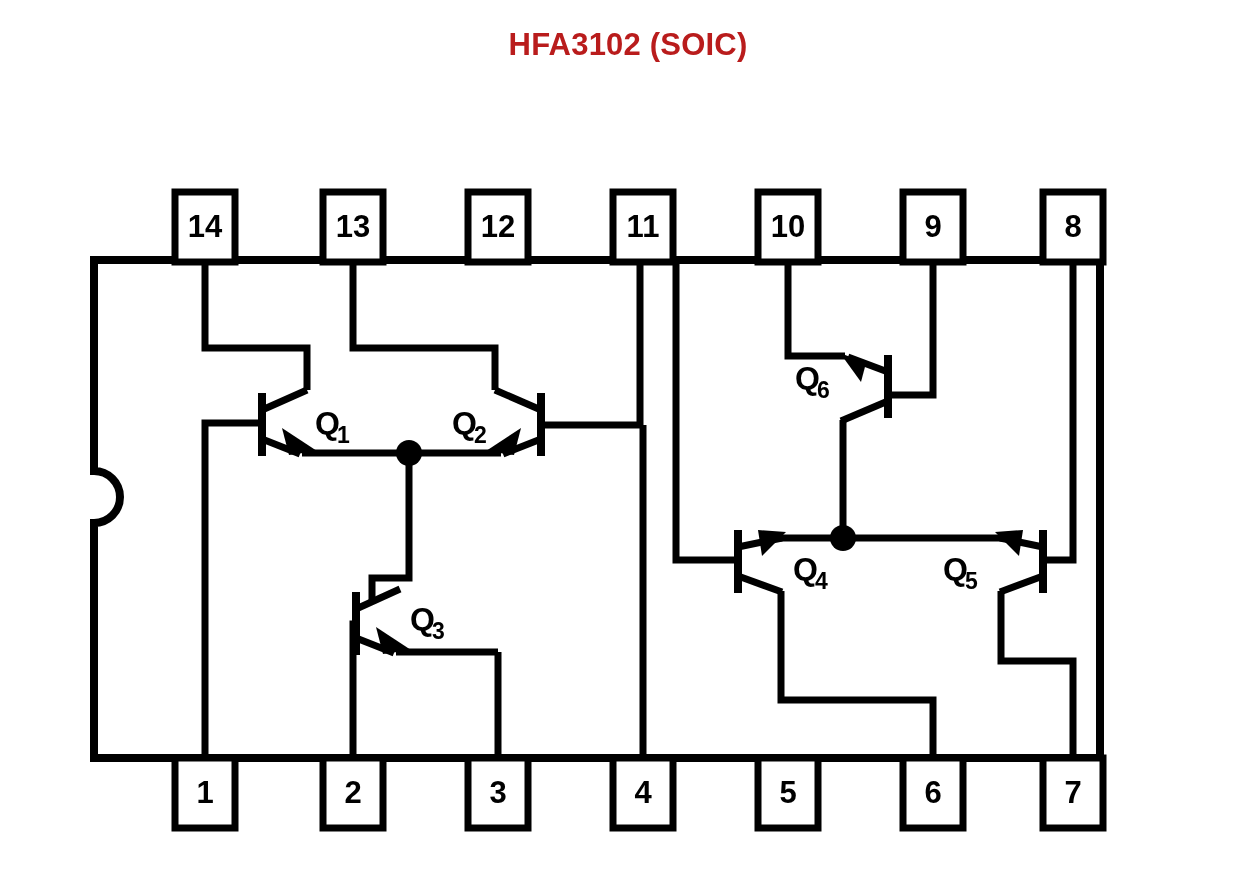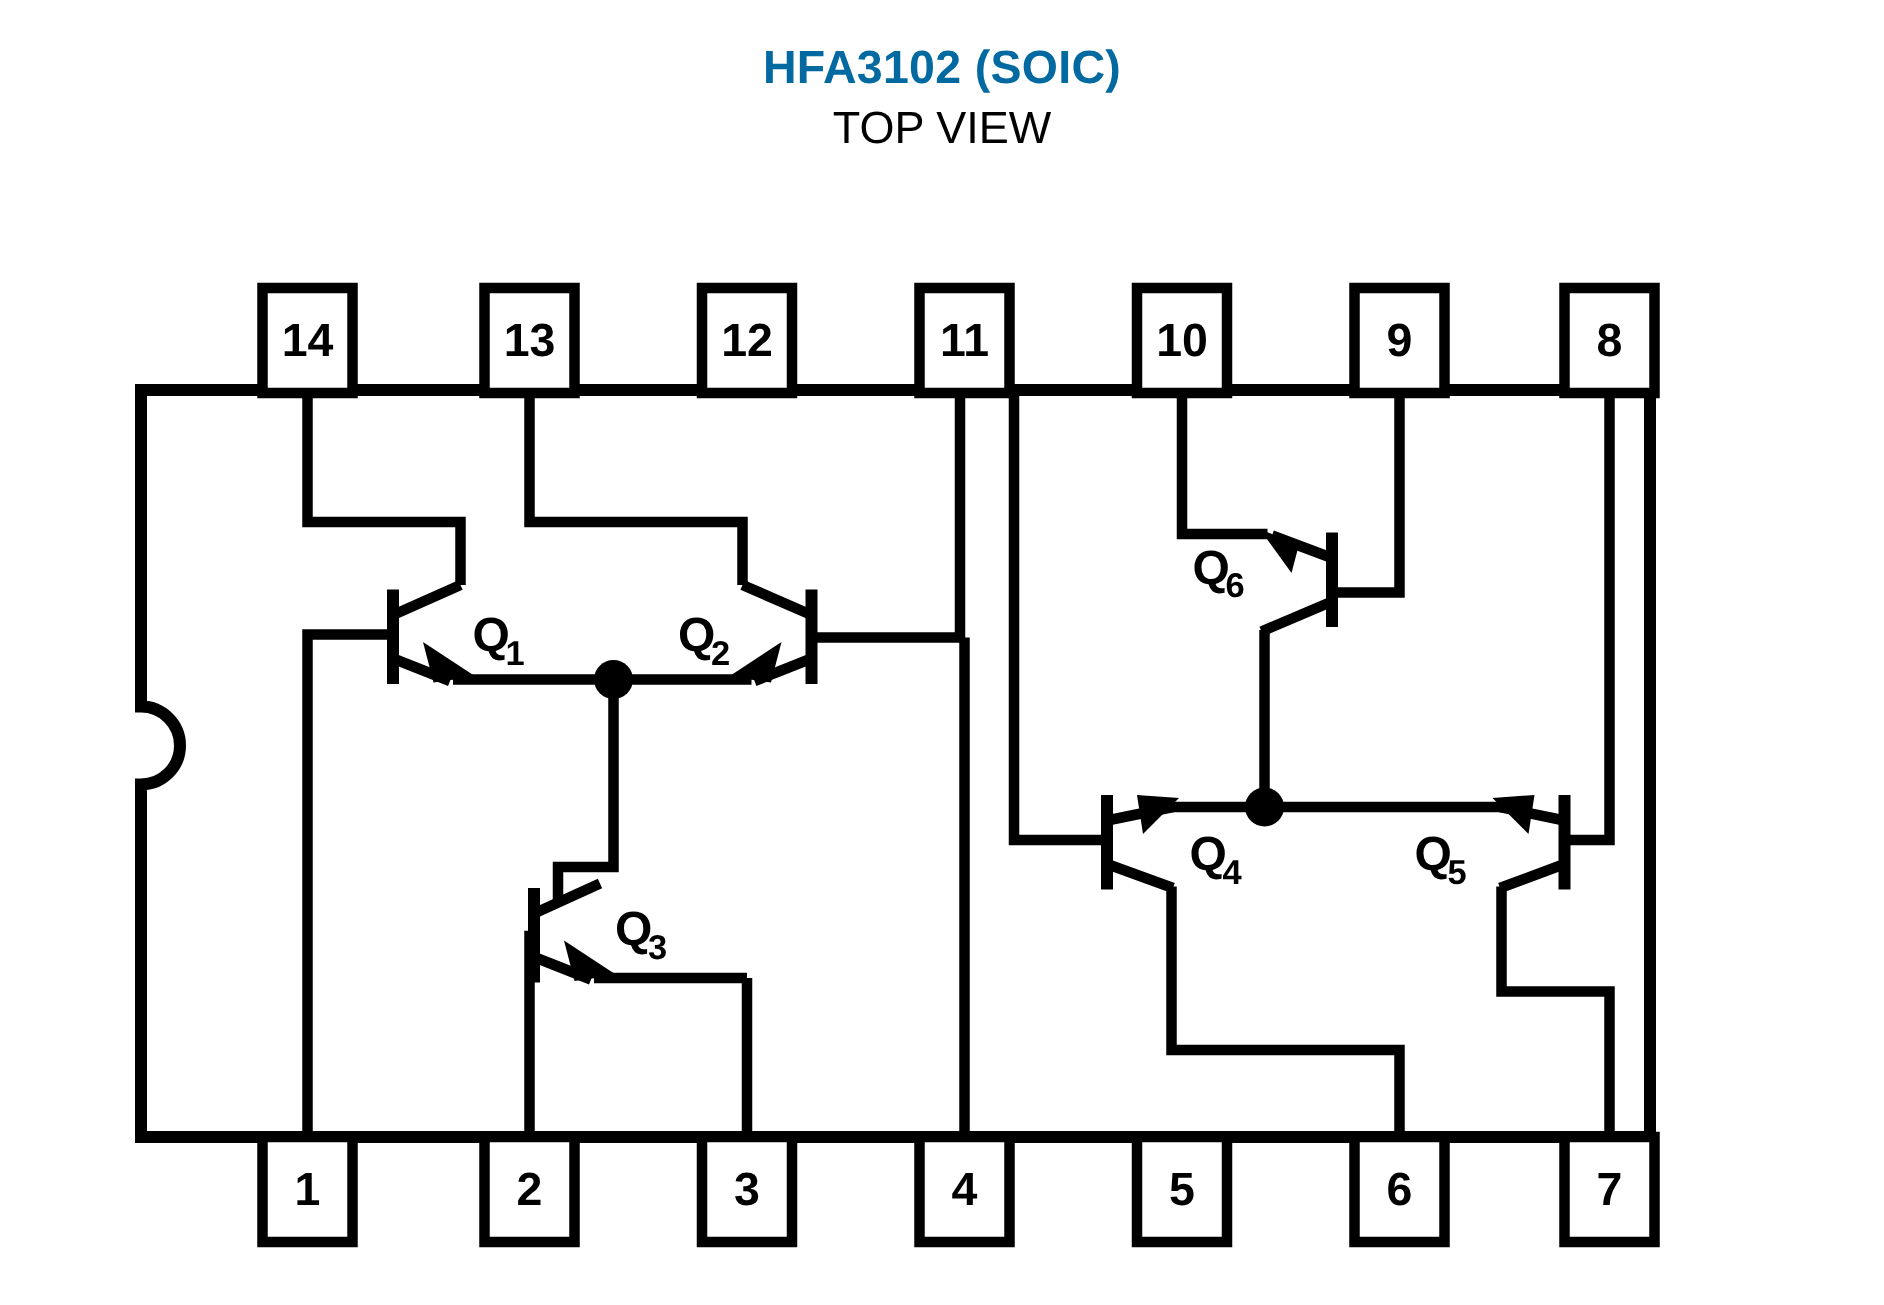--- a/index.html
+++ b/index.html
@@ -27,21 +27,21 @@
     width: 1256px;
     text-align: center;
     padding-top: 26px;
     box-sizing: border-box;
   }
   .title-main {
     font-family: "Liberation Sans", sans-serif;
     font-weight: bold;
     font-size: 31px;
     letter-spacing: 0.2px;
-    color: #0369a1;
+    color: #b91c1c;
     line-height: 1.25;
     margin: 0;
     text-align: center;
   }
   .title-sub {
     font-family: "Liberation Sans", sans-serif;
     font-weight: normal;
     font-size: 30px;
     color: #000000;
     line-height: 1.25;
@@ -116,21 +116,20 @@
     stroke: none;
   }
 </style>
 </head>
 <body>
 
 <div id="diagram-root">
 
   <div class="title-block">
     <div class="title-main">HFA3102 (SOIC)</div>
-    <div class="title-sub">TOP VIEW</div>
   </div>
 
   <svg class="schematic" viewBox="0 0 1256 870" xmlns="http://www.w3.org/2000/svg">
 
     <g>
       <path class="body-outline" d="M 94 260
                L 1100 260
                L 1100 758
                L 94 758
                L 94 523

